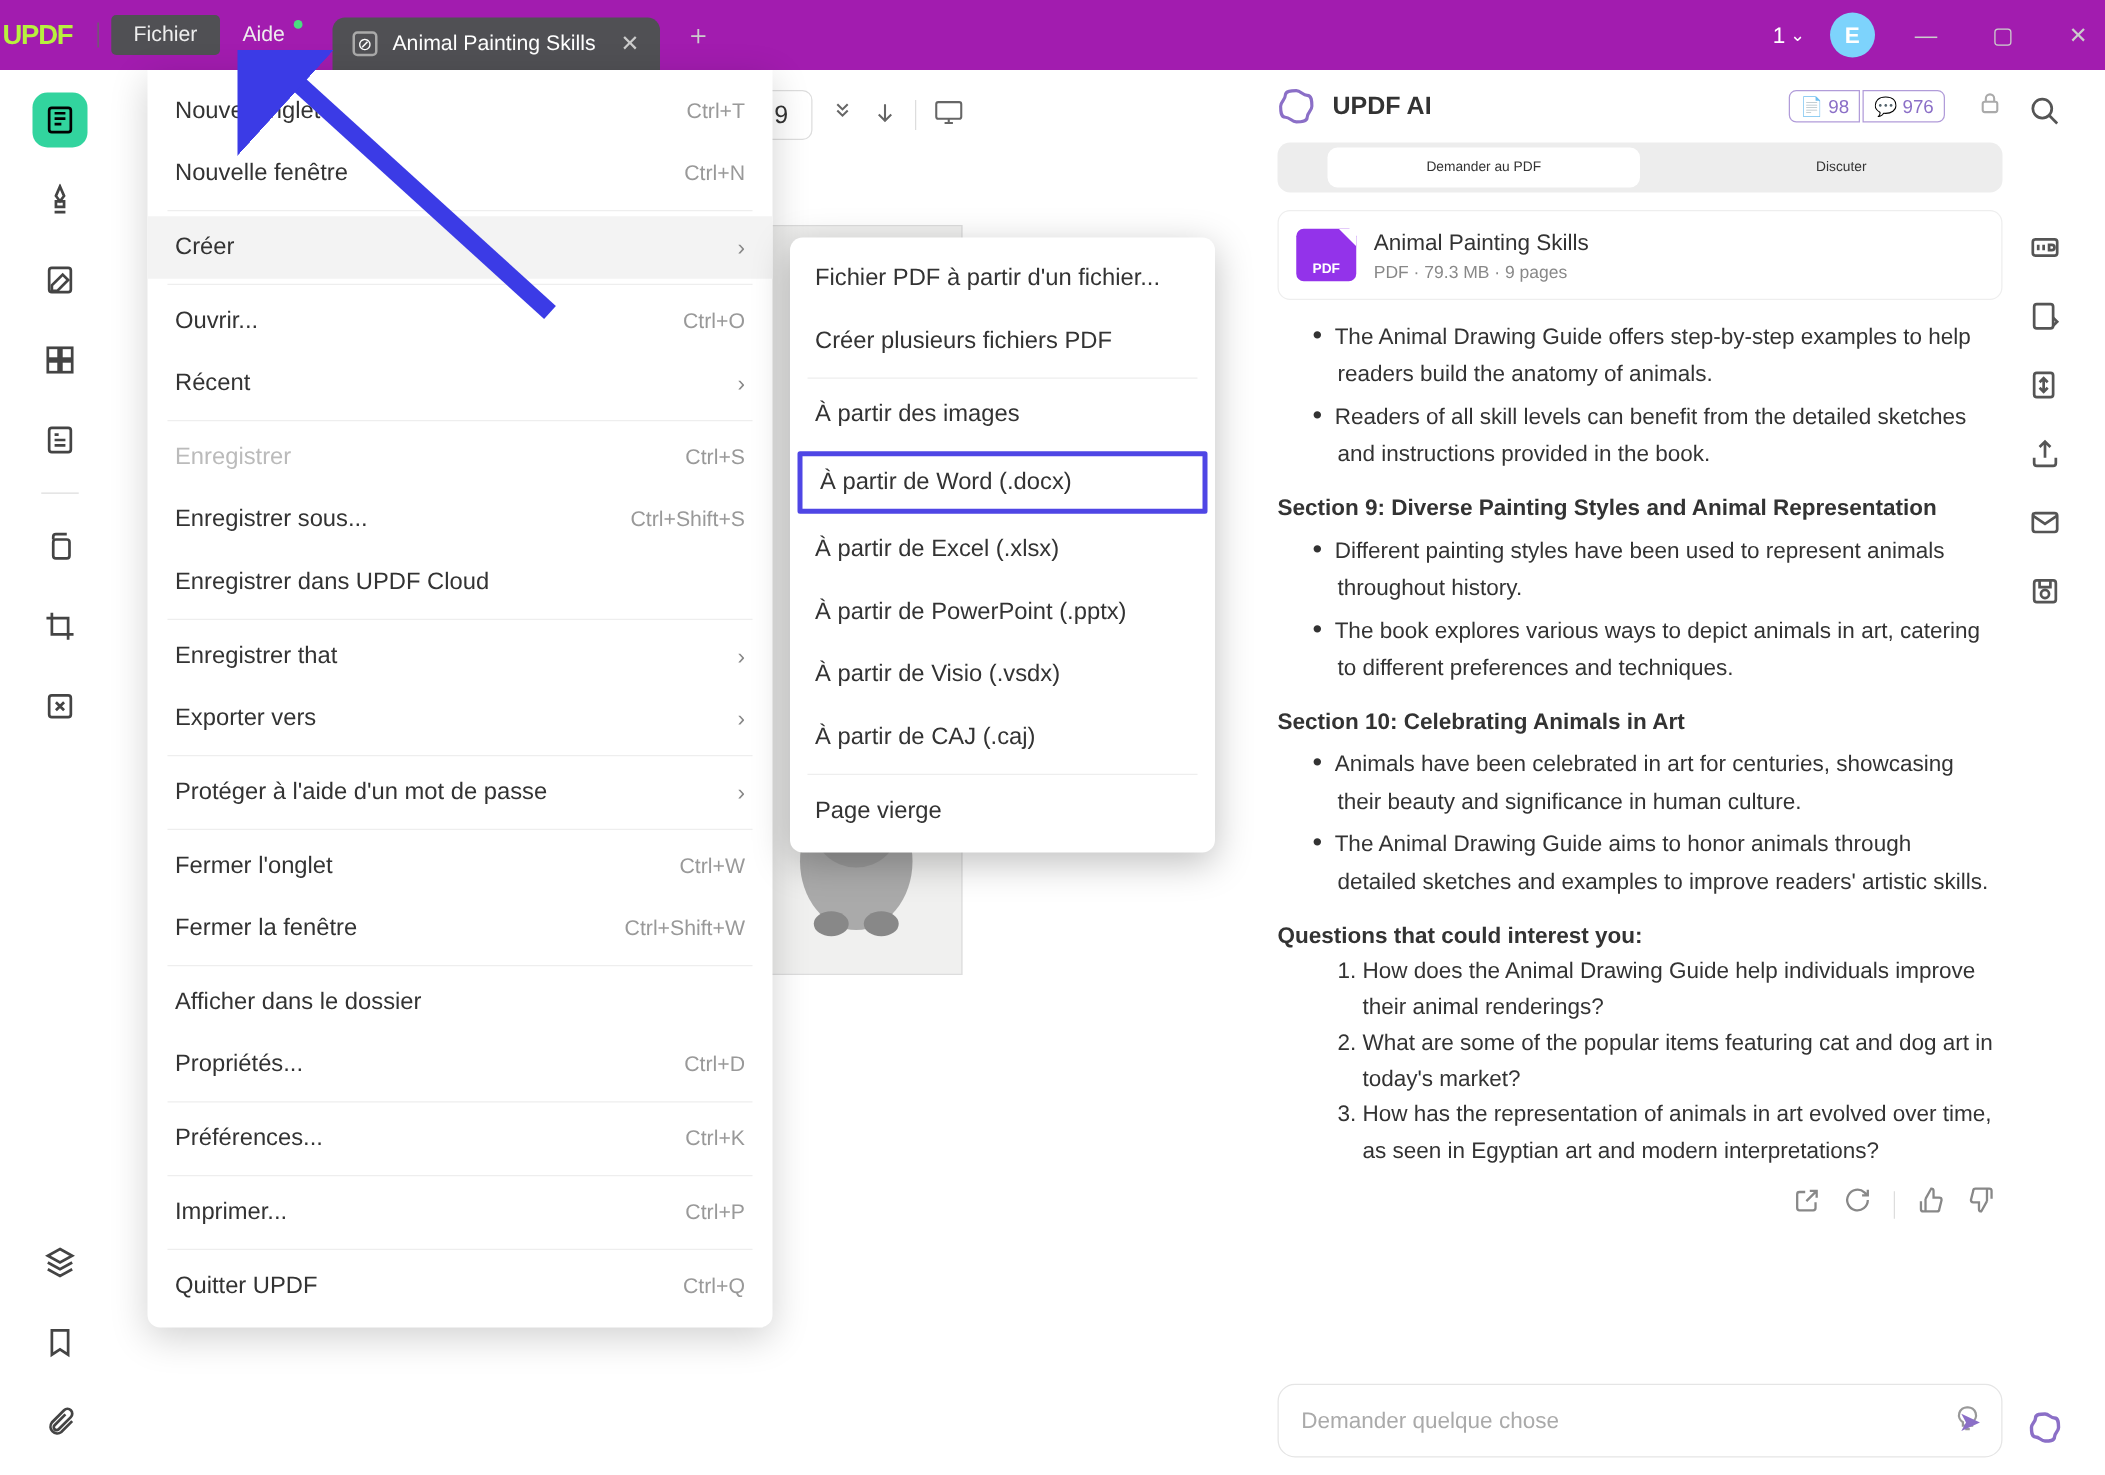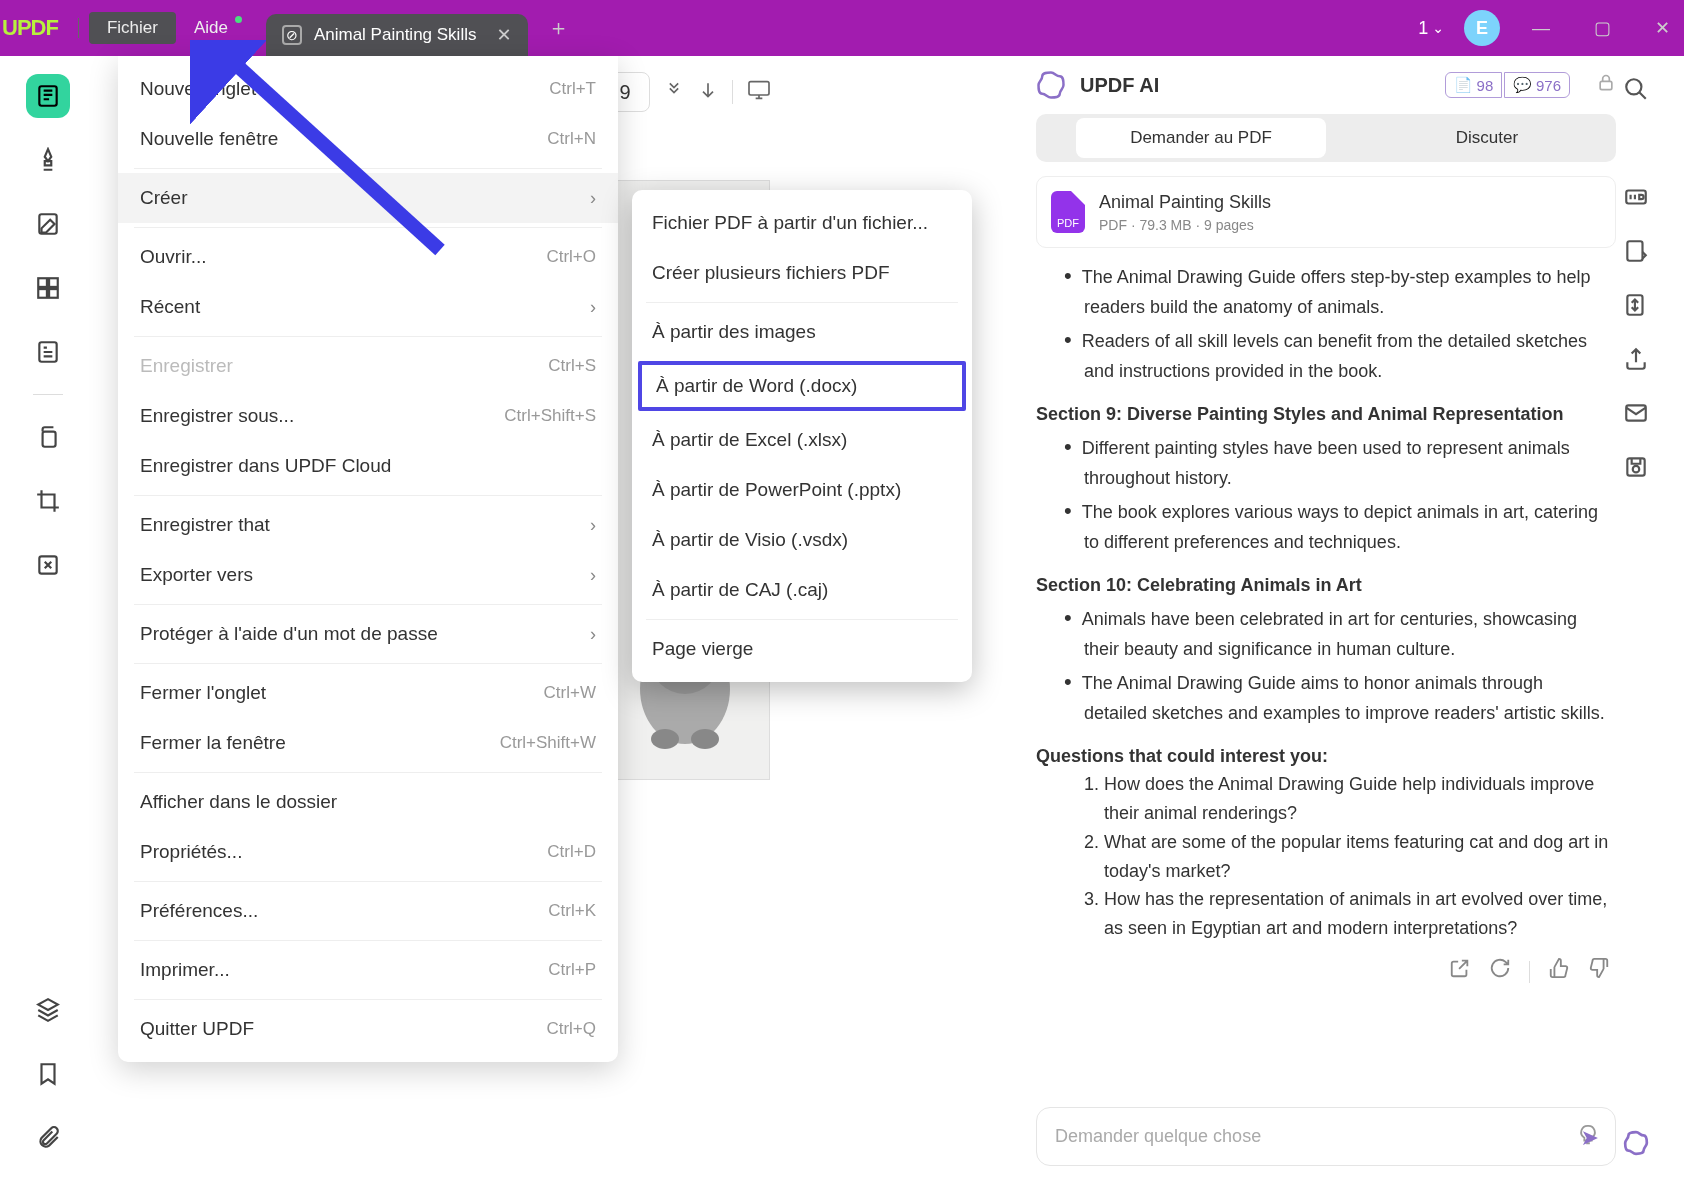--- a/index.html
+++ b/index.html
@@ -36,33 +36,33 @@
 
 .top-tools { position:absolute; top:72px; left:600px; display:flex; align-items:center; gap:14px; }
 .page-box { width:50px; height:40px; border:1px solid #ddd; border-radius:8px; display:flex; align-items:center; justify-content:center; font-size:20px; color:#333; }
 .top-ic { color:#666; }
 
 
 .doc-view { position:absolute; left:600px; top:180px; width:200px; }
 .bunny { width:170px; height:600px; background:#f0f0ef; border:1px solid #ddd; display:flex; align-items:flex-end; justify-content:center; padding-bottom:20px; }
 
 
-.ai-panel { position:absolute; right:68px; top:70px; width:580px; bottom:14px; display:flex; flex-direction:column; }
+.ai-panel { position:absolute; right:82px; top:70px; width:580px; bottom:14px; display:flex; flex-direction:column; }
 .ai-header { display:flex; align-items:center; gap:14px; margin-bottom:14px; }
 .ai-title { font-size:20px; font-weight:700; color:#333; }
 .ai-badges { margin-left:auto; display:flex; gap:2px; }
 .badge { border:1px solid #b19cd9; color:#8b6fc7; font-size:15px; padding:3px 8px; display:flex; align-items:center; gap:4px; border-radius:6px; }
 .badge:first-child { border-radius:6px 0 0 6px; }
 .badge:last-child { border-radius:0 6px 6px 0; }
 .lock-icon { color:#aaa; margin-left:12px; }
 .tabs-row { display:flex; background:#ededed; border-radius:10px; padding:4px; margin-bottom:14px; }
-.tabs-row div { flex:1; text-align:center; padding:10px; font-size:17px; color:#333; border-radius:8px;margin-left:36px; }
+.tabs-row div { flex:1; text-align:center; padding:10px; font-size:11px; color:#333; border-radius:8px;margin-left:36px; }
 .tabs-row div.active { background:#fff; }
 .doc-card { background:#fff; border:1px solid #eee; border-radius:10px; padding:14px; display:flex; gap:14px; align-items:center; margin-bottom:10px; }
-.doc-ic { width:34px; height:42px; background:#9333ea; border-radius:6px; color:#fff; font-size:11px; font-weight:400; display:flex; flex-direction:column; align-items:center; justify-content:flex-end; padding-bottom:4px; position:relative; }
+.doc-ic { width:48px; height:42px; background:#9333ea; border-radius:6px; color:#fff; font-size:11px; font-weight:700; display:flex; flex-direction:column; align-items:center; justify-content:flex-end; padding-bottom:4px; position:relative; }
 .doc-ic::before { content:""; position:absolute; top:0; right:0; width:14px; height:14px; background:#fff; clip-path:polygon(100% 0,100% 100%,0 0); }
 .doc-info { font-size:14px; color:#888; }
 .doc-name { font-size:18px; color:#333; margin-bottom:4px; }
 .ai-content { flex:1; overflow-y:auto; font-size:18px; line-height:1.6; color:#333; padding-right:6px; }
 .ai-content ul { list-style:none; padding-left:48px; }
 .ai-content ul li::before { content:"•"; margin-left:-20px; margin-right:10px; font-size:22px; }
 .ai-content ol { padding-left:68px; }
 .ai-content .sec { font-weight:700; margin-top:14px; }
 .ai-actions { display:flex; align-items:center; gap:18px; margin:14px 0 20px; justify-content:flex-end; color:#888; }
 .ai-actions .div { width:1px; height:22px; background:#ddd; }

